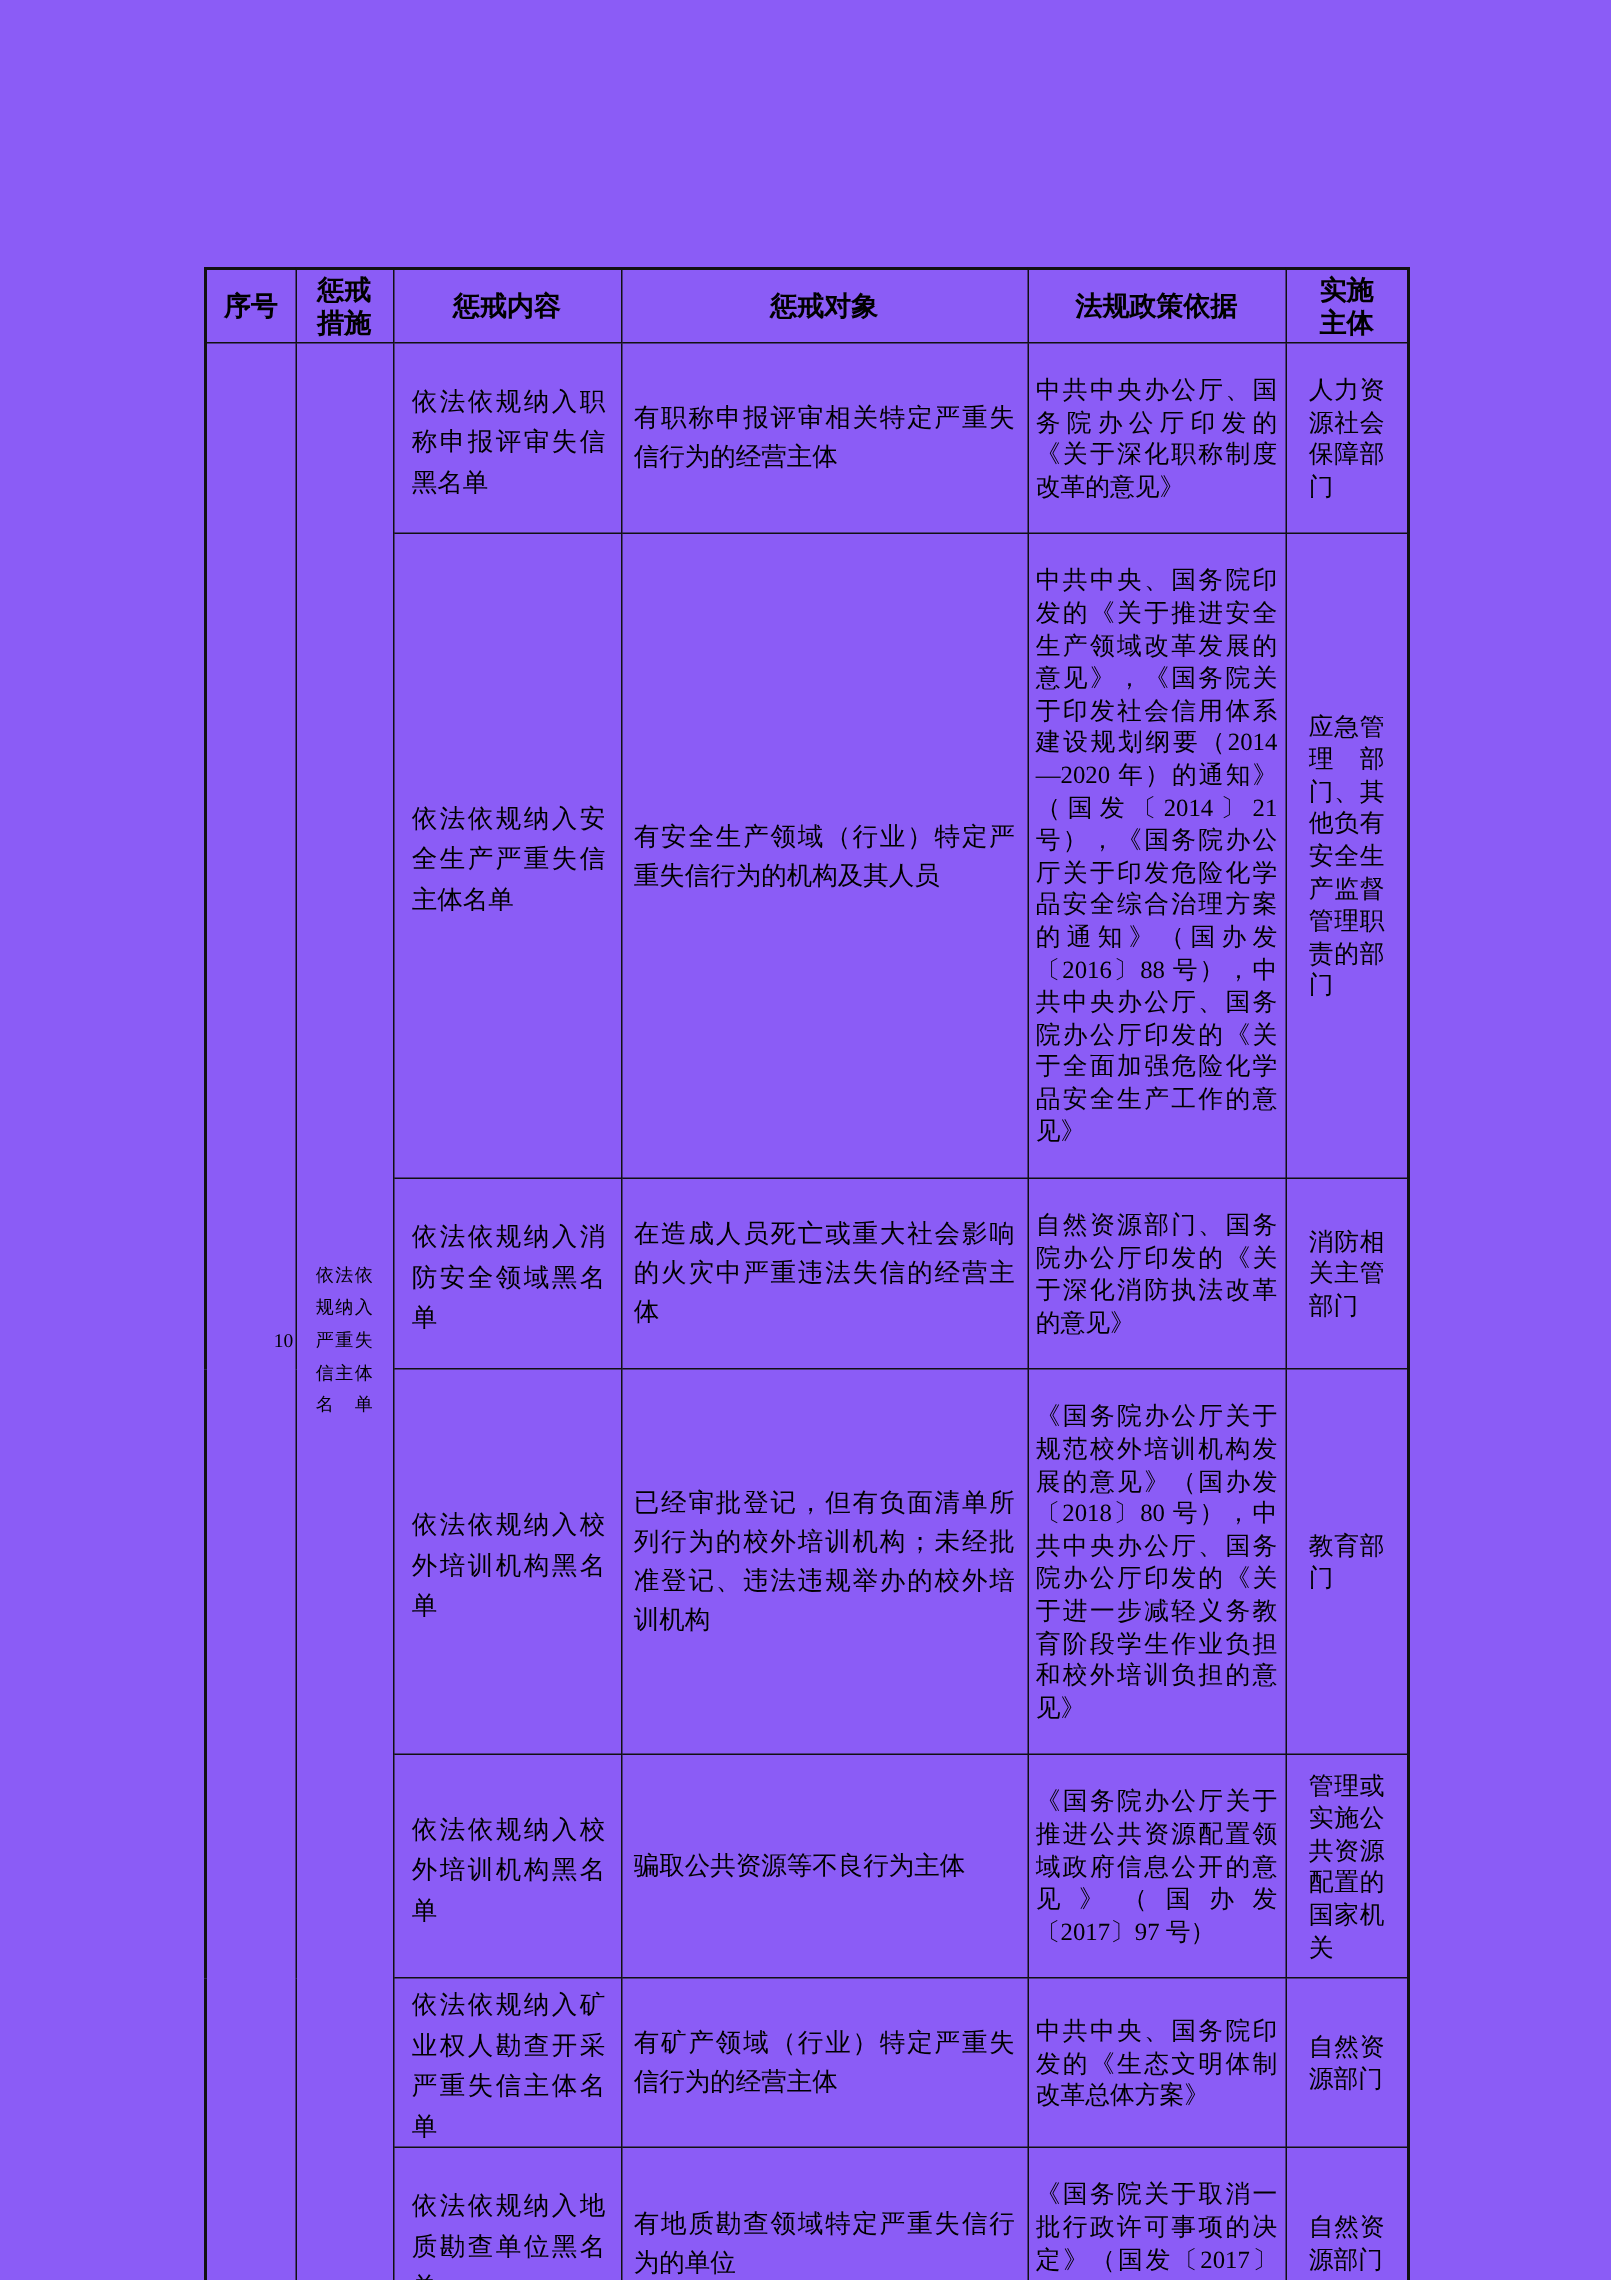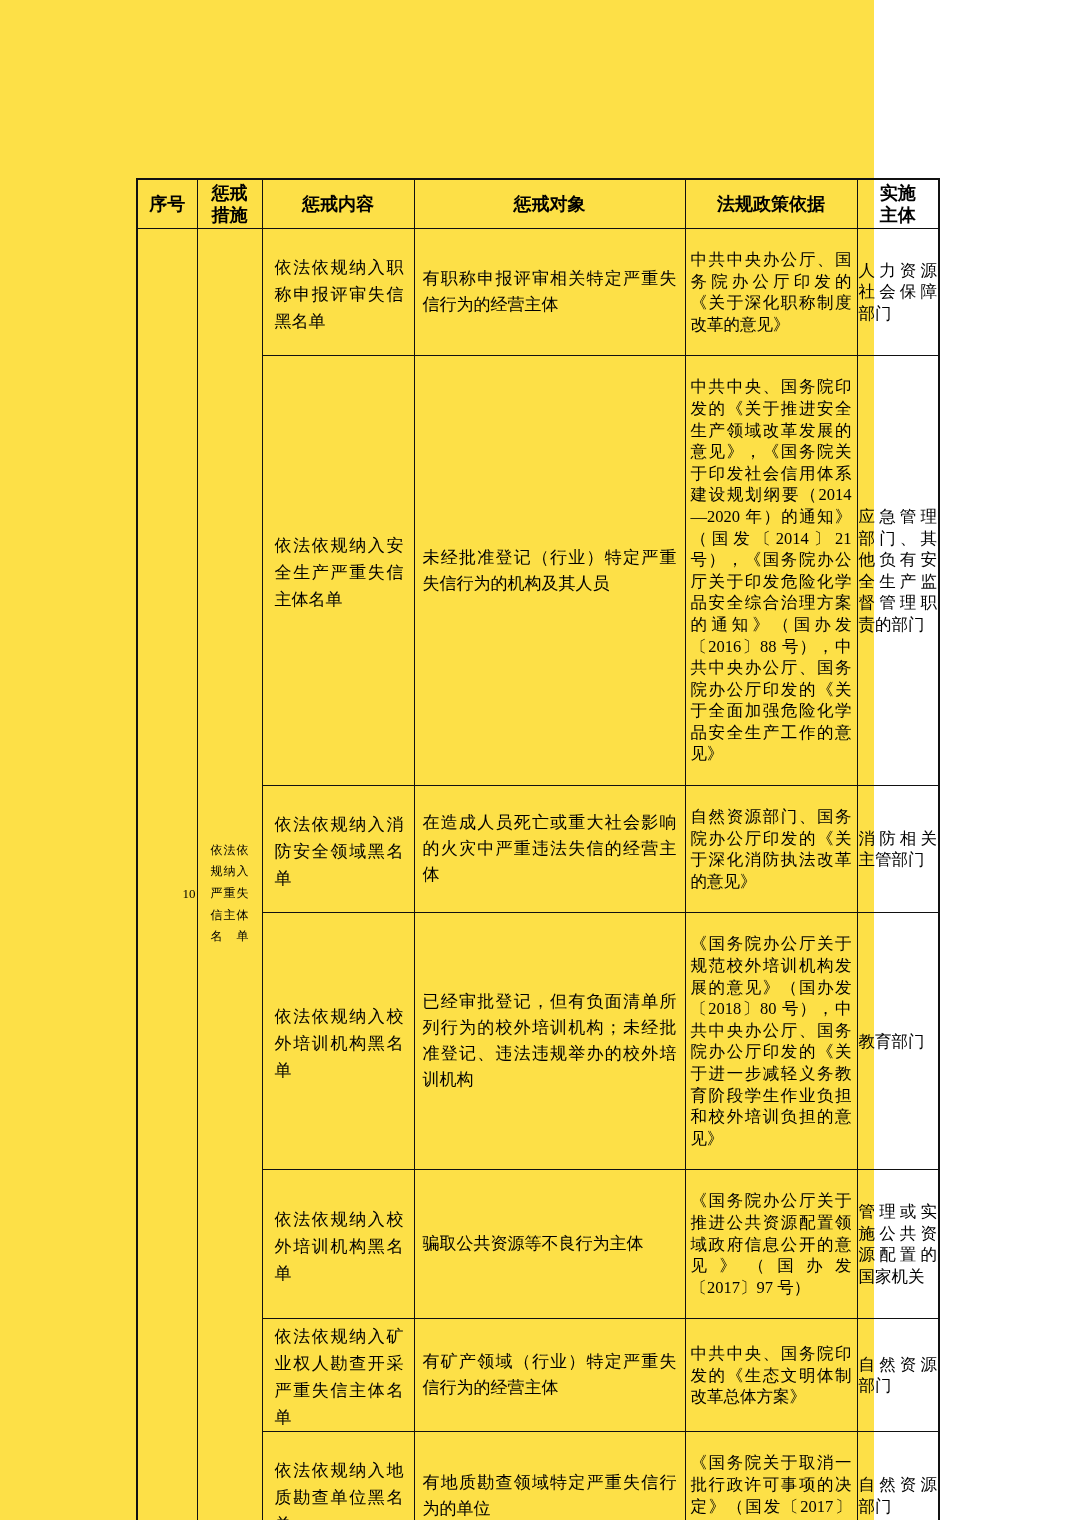--- a/index.html
+++ b/index.html
@@ -8,23 +8,23 @@
   }
   body {
     width: 1074px;
     height: 1520px;
     background: #ffffff;
     color: #000000;
     font-family: "Liberation Serif", "DejaVu Serif", serif;
   }
   .page {
     position: relative;
-    width: 874px;
+    width: 1074px;
     height: 1520px;
-    background: #fde047;
+    background: #8b5cf6;
   }
   table.punish {
     position: absolute;
     left: 136px;
     top: 178px;
     width: 802px;
     border-collapse: collapse;
     table-layout: fixed;
     border: 2px solid #111111;
   }
@@ -74,21 +74,21 @@
   }
   td.basis {
     font-size: 16.5px;
     line-height: 21.6px;
     padding: 20px 5px;
     text-align: justify;
   }
   td.impl {
     font-size: 16.5px;
     line-height: 21.6px;
-    padding: 4px 1px;
+    padding: 4px 15px;
     text-align: justify;
   }
   tr.h-row   { height: 47px; }
   tr.row-0   { height: 90px; }
   tr.row-1   { height: 385px; }
   tr.row-2   { height: 95px; }
   tr.row-3   { height: 210px; }
   tr.row-4   { height: 135px; }
   tr.row-5   { height: 93px; }
   tr.row-6   { height: 80px; }
@@ -126,21 +126,21 @@
         <td class="measure" rowspan="7">
             <div class="measure-inner">依法依规纳入严重失信主体名单</div>
           </td>
         <td class="content">依法依规纳入职称申报评审失信黑名单</td>
         <td class="target">有职称申报评审相关特定严重失信行为的经营主体</td>
         <td class="basis">中共中央办公厅、国务院办公厅印发的《关于深化职称制度改革的意见》</td>
         <td class="impl">人力资源社会保障部门</td>
       </tr>
       <tr class="row-1">
         <td class="content">依法依规纳入安全生产严重失信主体名单</td>
-        <td class="target">未经批准登记（行业）特定严重失信行为的机构及其人员</td>
+        <td class="target">有安全生产领域（行业）特定严重失信行为的机构及其人员</td>
         <td class="basis">中共中央、国务院印发的《关于推进安全生产领域改革发展的意见》，《国务院关于印发社会信用体系建设规划纲要（2014—2020 年）的通知》（国发〔2014〕21 号），《国务院办公厅关于印发危险化学品安全综合治理方案的通知》（国办发〔2016〕88 号），中共中央办公厅、国务院办公厅印发的《关于全面加强危险化学品安全生产工作的意见》</td>
         <td class="impl">应急管理部门、其他负有安全生产监督管理职责的部门</td>
       </tr>
       <tr class="row-2">
         <td class="content">依法依规纳入消防安全领域黑名单</td>
         <td class="target">在造成人员死亡或重大社会影响的火灾中严重违法失信的经营主体</td>
         <td class="basis">自然资源部门、国务院办公厅印发的《关于深化消防执法改革的意见》</td>
         <td class="impl">消防相关主管部门</td>
       </tr>
       <tr class="row-3">

